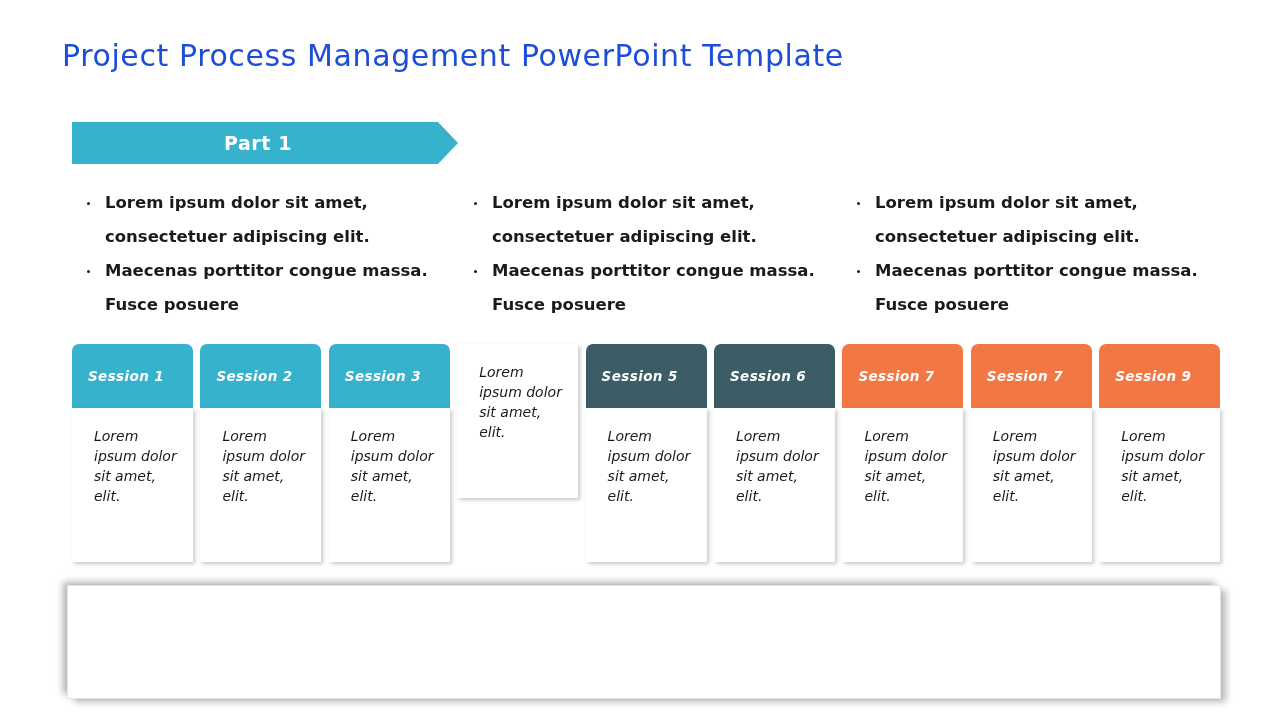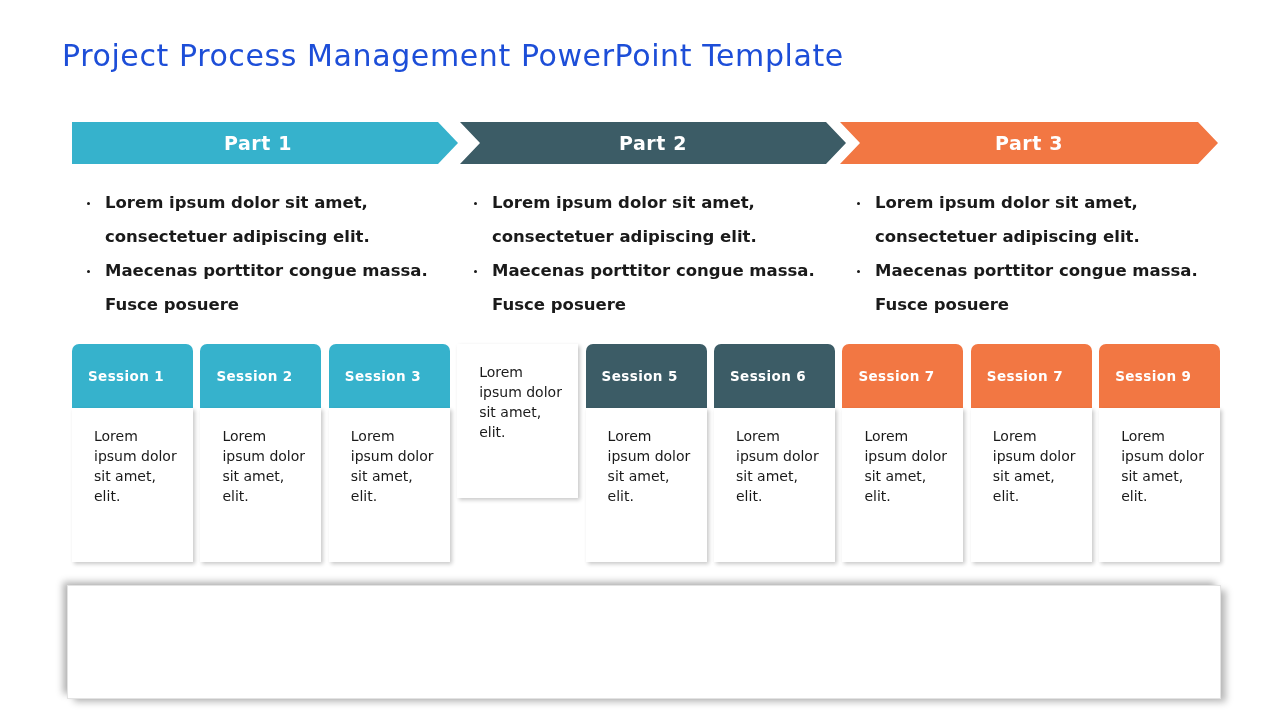--- a/index.html
+++ b/index.html
@@ -114,20 +114,21 @@
     left: 72px;
     top: 344px;
     width: 1150px;
     height: 220px;
   }
   .card {
     position: absolute;
     top: 0;
     width: 121px;
     height: 218px;
+    font-style: italic;
   }
   .card-head {
     height: 64px;
     border-radius: 7px 7px 0 0;
     display: flex;
     align-items: center;
     box-sizing: border-box;
     padding-left: 16px;
   }
   .card-head-label {
@@ -165,26 +166,20 @@
 <body style="--c1: #36b2cc; --c2: #3c5c66; --c3: #f27743;">
 
 <div>
 
   <div class="slide-title">Project Process Management PowerPoint Template</div>
 
   <div class="phase-row">
     <div class="phase p1">
       <span class="phase-label">Part 1</span>
     </div>
-    <div class="phase p2">
-      <span class="phase-label">Part 2</span>
-    </div>
-    <div class="phase p3">
-      <span class="phase-label">Part 3</span>
-    </div>
   </div>
 
   <div class="bullets-row">
     <div class="bullet-col b1">
       <div class="bullet-item">
         <span>Lorem ipsum dolor sit amet,</span>
         <span class="bullet-line2">consectetuer adipiscing elit.</span>
       </div>
       <div class="bullet-item">
         <span>Maecenas porttitor congue massa.</span>

